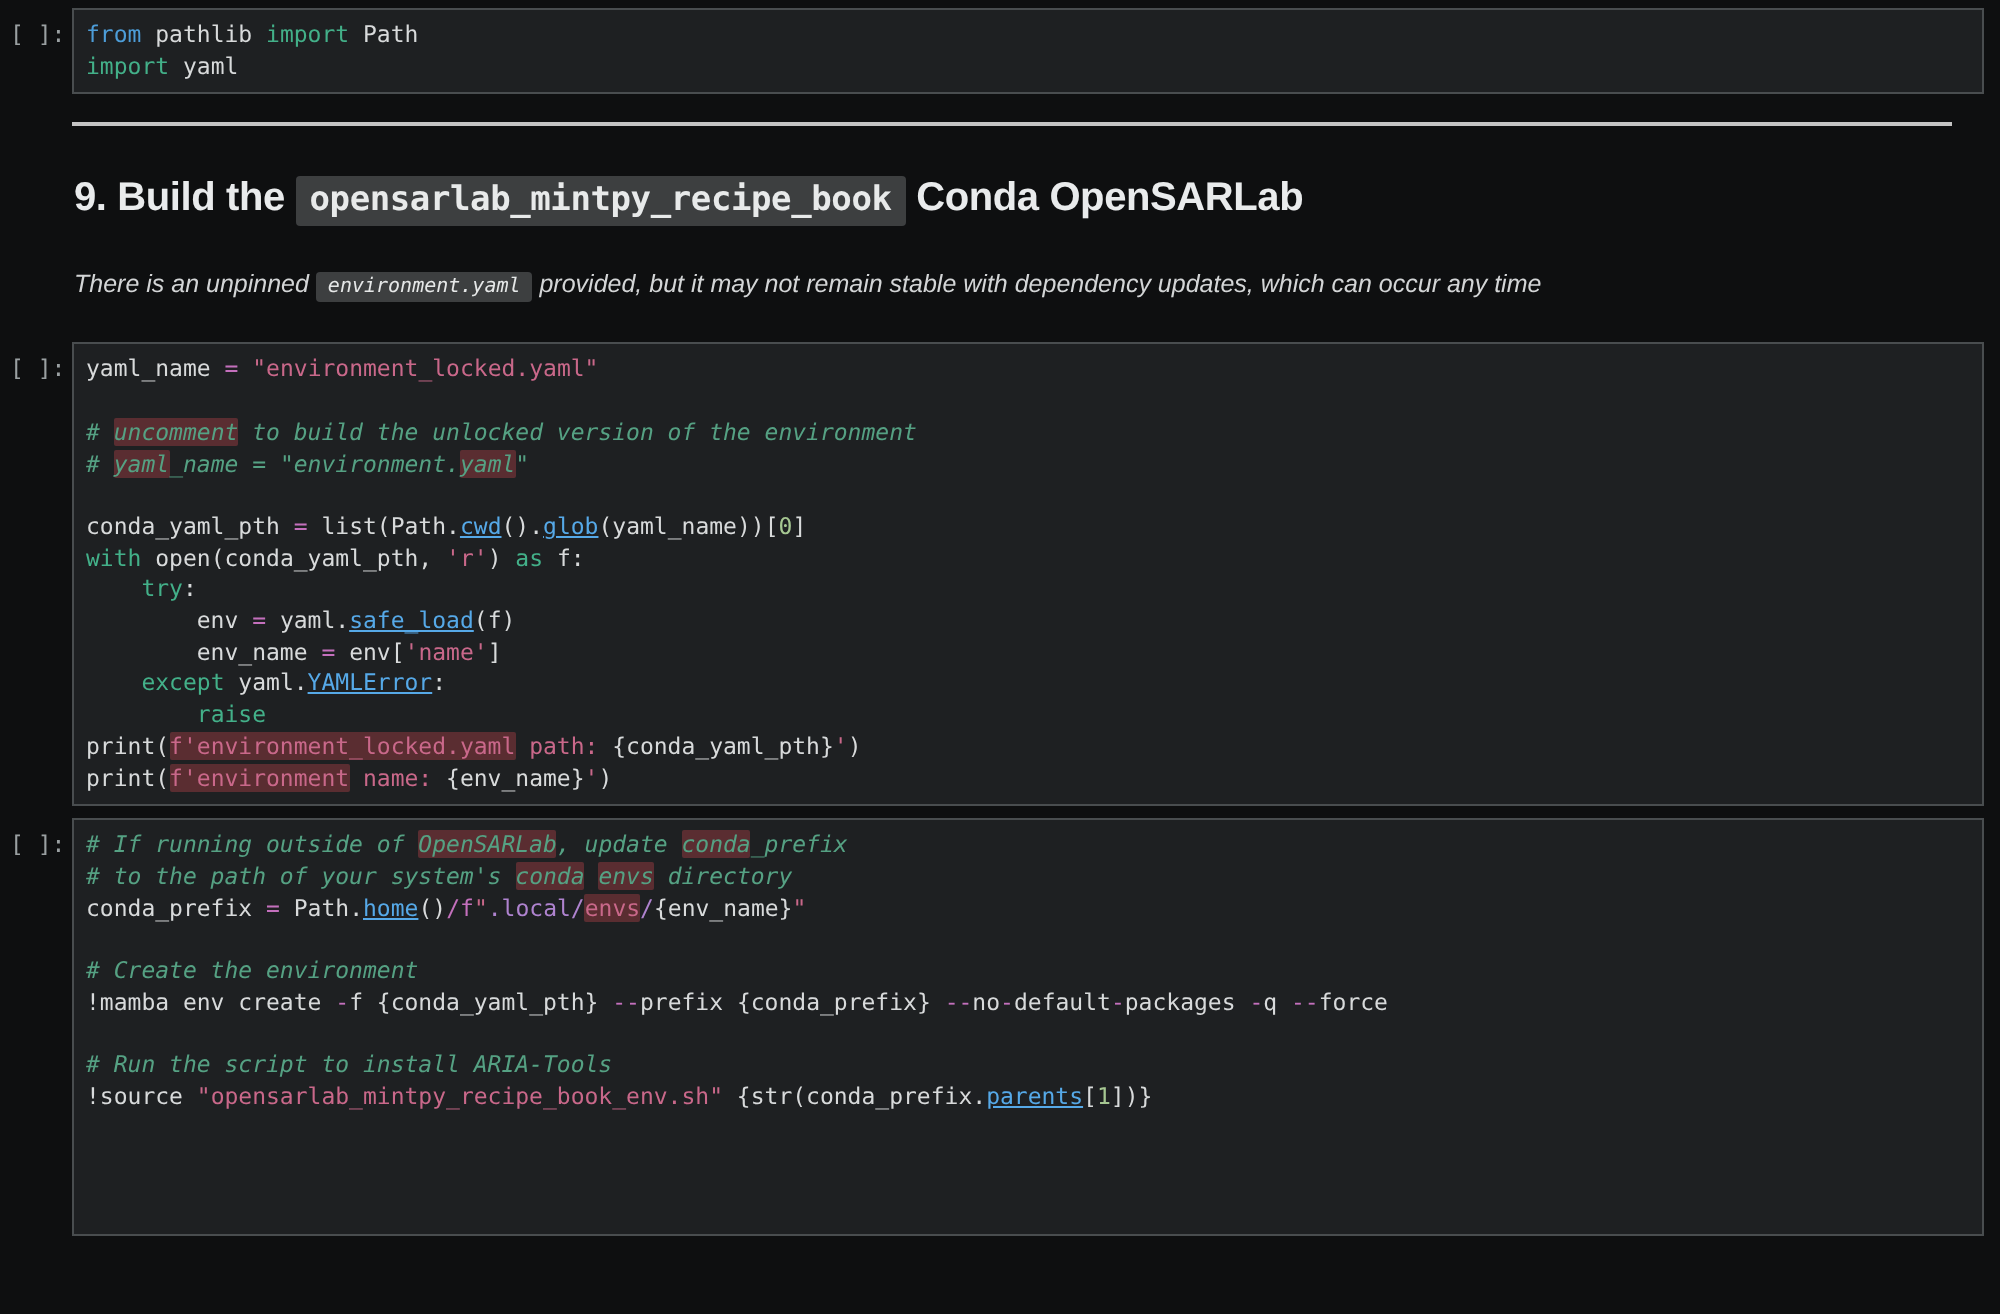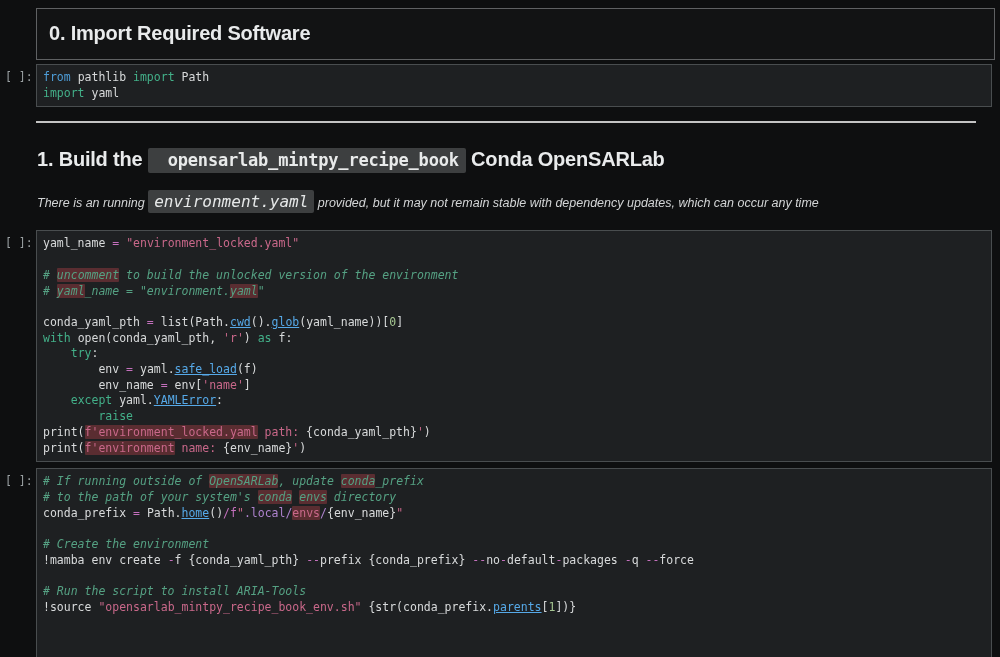--- a/index.html
+++ b/index.html
@@ -17,21 +17,21 @@
     background: #121314;
     padding: 12px 12px 13px 12px;
   }
   h2.nb-h {
     color: #e9ebec; font-size: 20px; font-weight: 700;
     letter-spacing: -0.2px; line-height: 25px; white-space: nowrap;
   }
   .h-code {
     font-family: "DejaVu Sans Mono", monospace; font-weight: 700;
     font-size: 17px; background: #3d3f40; color: #e8eaea;
-    padding: 2px 7px 3px 20px; border-radius: 2px;
+    padding: 2px 7px 3px 7px; border-radius: 2px;
   }
 
   
   .code-row { display: flex; align-items: stretch; }
   .row-1 { margin-top: 4px; }
   .row-2 { margin-top: 19px; }
   .row-3 { margin-top: 6px; }
   .prompt {
     width: 36px; flex: 0 0 36px; padding: 6px 0 0 5px;
     font-family: "DejaVu Sans Mono", monospace; font-size: 11.5px;
@@ -65,44 +65,41 @@
   }
 
   .md-section { margin: 24px 10px 0 37px; }
   .md-section h2.nb-h { margin-bottom: 0; }
   p.note {
     margin-top: 21px; color: #d3d5d6; font-size: 12.5px;
     font-style: italic; line-height: 16px; white-space: nowrap;
   }
   p.note + p.note { margin-top: 14px; }
   .note-code {
-    font-family: "DejaVu Sans Mono", monospace; font-size: 16px;
+    font-family: "DejaVu Sans Mono", monospace; font-size: 10px;
     background: #3d3f40; color: #e6e8e8; padding: 2px 6px;
     border-radius: 2px; font-style: italic;
   }
 </style>
 </head>
 <body>
 
 <div class="notebook">
 
-  <div class="md-boxed">
-    <h2 class="nb-h">0. Import Required Software</h2>
-  </div>
 
   <div class="code-row row-1">
     <div class="prompt">[ ]:</div>
     <div class="editor"><div class="code-line"><span class="tk-kb">from</span><span class="tk-w"> pathlib </span><span class="tk-k">import</span><span class="tk-w"> Path</span></div><div class="code-line"><span class="tk-k">import</span><span class="tk-w"> yaml</span></div></div>
   </div>
 
   <hr class="md-rule">
 
   <div class="md-section">
-    <h2 class="nb-h"><span>1. Build the </span><span class="h-code">opensarlab_mintpy_recipe_book</span><span> Conda OpenSARLab</span></h2>
-    <p class="note"><span>There is an running </span><span class="note-code">environment.yaml</span><span> provided, but it may not remain stable with dependency updates, which can occur any time</span></p>
+    <h2 class="nb-h"><span>9. Build the </span><span class="h-code">opensarlab_mintpy_recipe_book</span><span> Conda OpenSARLab</span></h2>
+    <p class="note"><span>There is an unpinned </span><span class="note-code">environment.yaml</span><span> provided, but it may not remain stable with dependency updates, which can occur any time</span></p>
   </div>
 
   <div class="code-row row-2">
     <div class="prompt">[ ]:</div>
     <div class="editor"><div class="code-line"><span class="tk-w">yaml_name </span><span class="tk-o">=</span><span class="tk-w"> </span><span class="tk-s">"environment_locked.yaml"</span></div><div class="code-line">&nbsp;</div><div class="code-line"><span class="tk-c"># </span><span class="tk-c hl">uncomment</span><span class="tk-c"> to build the unlocked version of the environment</span></div><div class="code-line"><span class="tk-c"># </span><span class="tk-c hl">yaml</span><span class="tk-c">_name = "environment.</span><span class="tk-c hl">yaml</span><span class="tk-c">"</span></div><div class="code-line">&nbsp;</div><div class="code-line"><span class="tk-w">conda_yaml_pth </span><span class="tk-o">=</span><span class="tk-w"> list(Path.</span><span class="tk-fn">cwd</span><span class="tk-w">().</span><span class="tk-fn">glob</span><span class="tk-w">(yaml_name))[</span><span class="tk-n">0</span><span class="tk-w">]</span></div><div class="code-line"><span class="tk-k">with</span><span class="tk-w"> open(conda_yaml_pth, </span><span class="tk-s">'r'</span><span class="tk-w">) </span><span class="tk-k">as</span><span class="tk-w"> f:</span></div><div class="code-line"><span class="tk-w">    </span><span class="tk-k">try</span><span class="tk-w">:</span></div><div class="code-line"><span class="tk-w">        env </span><span class="tk-o">=</span><span class="tk-w"> yaml.</span><span class="tk-fn">safe_load</span><span class="tk-w">(f)</span></div><div class="code-line"><span class="tk-w">        env_name </span><span class="tk-o">=</span><span class="tk-w"> env[</span><span class="tk-s">'name'</span><span class="tk-w">]</span></div><div class="code-line"><span class="tk-w">    </span><span class="tk-k">except</span><span class="tk-w"> yaml.</span><span class="tk-fn">YAMLError</span><span class="tk-w">:</span></div><div class="code-line"><span class="tk-w">        </span><span class="tk-k">raise</span></div><div class="code-line"><span class="tk-w">print(</span><span class="tk-s hl">f'environment_locked.yaml</span><span class="tk-s"> path: </span><span class="tk-w">{conda_yaml_pth}</span><span class="tk-s">'</span><span class="tk-w">)</span></div><div class="code-line"><span class="tk-w">print(</span><span class="tk-s hl">f'environment</span><span class="tk-s"> name: </span><span class="tk-w">{env_name}</span><span class="tk-s">'</span><span class="tk-w">)</span></div></div>
   </div>
 
   <div class="code-row row-3">
     <div class="prompt">[ ]:</div>
     <div class="editor editor-tail"><div class="code-line"><span class="tk-c"># If running outside of </span><span class="tk-c hl">OpenSARLab</span><span class="tk-c">, update </span><span class="tk-c hl">conda</span><span class="tk-c">_prefix</span></div><div class="code-line"><span class="tk-c"># to the path of your system's </span><span class="tk-c hl">conda</span><span class="tk-c"> </span><span class="tk-c hl">envs</span><span class="tk-c"> directory</span></div><div class="code-line"><span class="tk-w">conda_prefix </span><span class="tk-o">=</span><span class="tk-w"> Path.</span><span class="tk-fn">home</span><span class="tk-w">()</span><span class="tk-o">/</span><span class="tk-o">f</span><span class="tk-s">"</span><span class="tk-p">.local/</span><span class="tk-s hl">envs</span><span class="tk-p">/</span><span class="tk-w">{env_name}</span><span class="tk-s">"</span></div><div class="code-line">&nbsp;</div><div class="code-line"><span class="tk-c"># Create the environment</span></div><div class="code-line"><span class="tk-w">!mamba env create </span><span class="tk-o">-</span><span class="tk-w">f {conda_yaml_pth} </span><span class="tk-o">--</span><span class="tk-w">prefix {conda_prefix} </span><span class="tk-o">--</span><span class="tk-w">no</span><span class="tk-o">-</span><span class="tk-w">default</span><span class="tk-o">-</span><span class="tk-w">packages </span><span class="tk-o">-</span><span class="tk-w">q </span><span class="tk-o">--</span><span class="tk-w">force</span></div><div class="code-line">&nbsp;</div><div class="code-line"><span class="tk-c"># Run the script to install ARIA-Tools</span></div><div class="code-line"><span class="tk-w">!source </span><span class="tk-s">"opensarlab_mintpy_recipe_book_env.sh"</span><span class="tk-w"> {str(conda_prefix.</span><span class="tk-fn">parents</span><span class="tk-w">[</span><span class="tk-n">1</span><span class="tk-w">])}</span></div></div>

